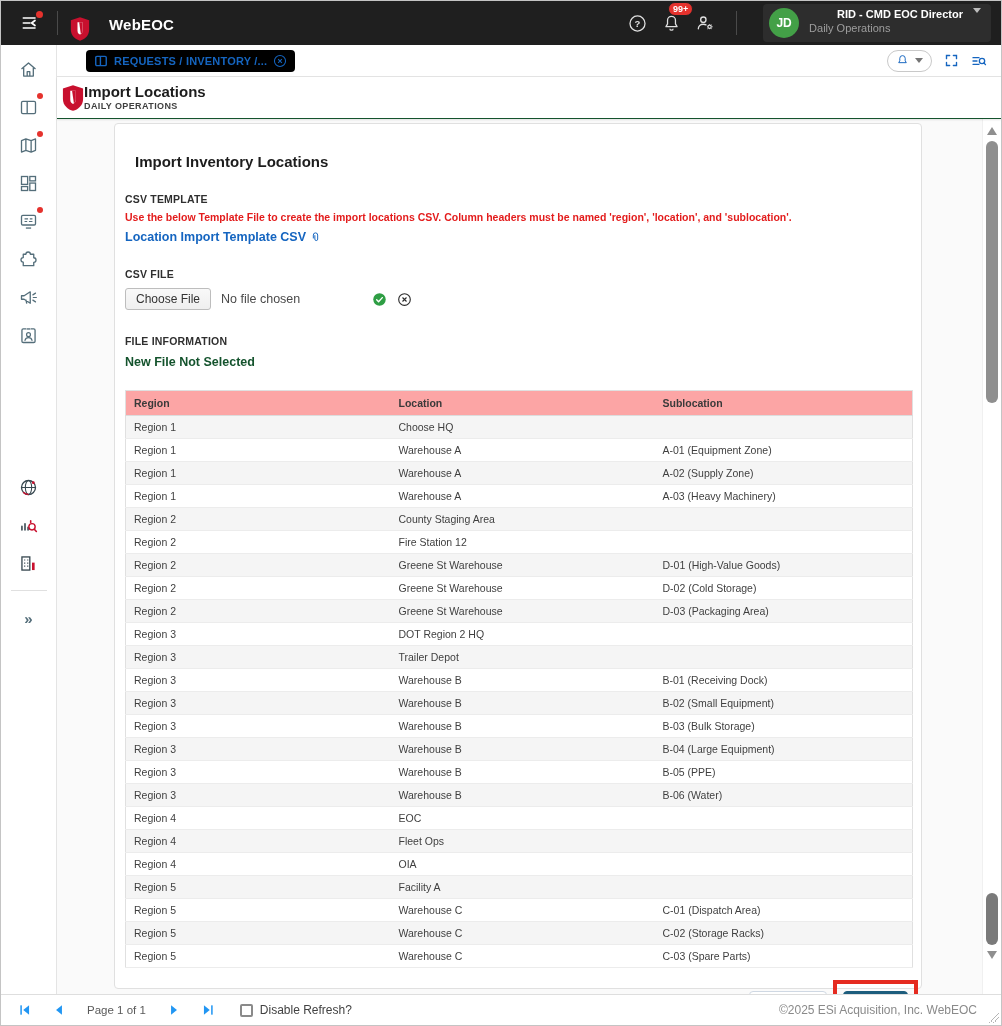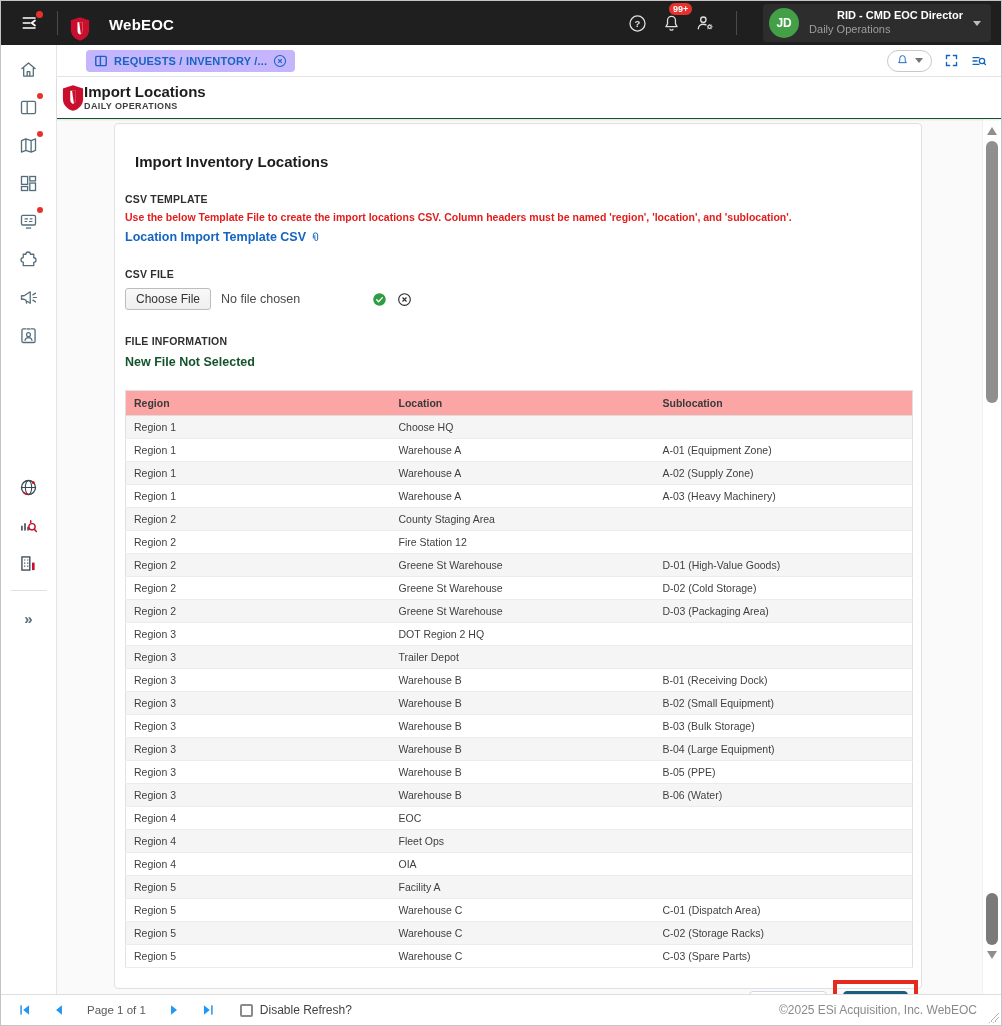--- a/index.html
+++ b/index.html
@@ -9,41 +9,41 @@
 
   
   .topbar { height:44px; background:#1f1f1f; display:flex; align-items:center; padding:0 10px 0 14px; color:#fff; }
   .icon-btn { position:relative; display:flex; align-items:center; justify-content:center; width:30px; height:30px; cursor:pointer; }
   .reddot { position:absolute; width:7px; height:7px; border-radius:50%; background:#e5322d; top:3px; right:2px; }
   .v-divider { width:1px; height:24px; background:#4a4a4a; margin:0 12px; }
   .brand { display:flex; gap:19px;margin-top:12px; }
   .brand-name { font-size:15px; font-weight:bold; letter-spacing:.2px; }
   .topbar-right { margin-left:auto; display:flex; align-items:center; gap:4px; }
   .badge { position:absolute; top:-6px; left:12px; background:#e5322d; color:#fff; font-size:9px; font-weight:bold; padding:1px 4px; border-radius:7px; border:1px solid #1f1f1f; }
-  .user-chip { display:flex; align-items:center; gap:10px; background:#2d2d2d; border-radius:4px; padding:4px 10px 4px 6px; margin-left:10px; cursor:pointer; min-width:172px; }
+  .user-chip { display:flex; gap:10px; background:#2d2d2d; border-radius:4px; padding:4px 10px 4px 6px; margin-left:10px; cursor:pointer; min-width:172px; }
   .avatar { width:30px; height:30px; border-radius:50%; background:#43a047; color:#fff; font-size:12px; font-weight:bold; display:flex; align-items:center; justify-content:center; }
   .user-texts { display:flex; flex-direction:column; line-height:1.25; }
   .user-name { font-size:11px; font-weight:bold; color:#fff;padding-left:28px; }
   .user-role { font-size:11px; color:#9e9e9e; }
   .caret-down { width:0; height:0; border-left:4px solid transparent; border-right:4px solid transparent; border-top:5px solid #bdbdbd; margin-left:auto; }
 
   
   .bodyrow { display:flex; height:950px; }
   .sidebar { width:56px; border-right:1px solid #e4e4e4; background:#fff; display:flex; flex-direction:column; align-items:center; padding-top:5px; }
   .side-item { position:relative; width:38px; height:38px; display:flex; align-items:center; justify-content:center; cursor:pointer; }
   .side-item .reddot { top:5px; right:5px; width:6px; height:6px; }
   .side-spacer { height:114px; }
   .side-divider { width:36px; height:1px; background:#e0e0e0; margin:8px 0; }
   .expand-glyph { font-size:15px; color:#546e7a; font-weight:bold; }
 
   .content { flex:1; display:flex; flex-direction:column; position:relative; }
 
   
   .tabbar { height:32px; border-bottom:1px solid #e4e4e4; display:flex; align-items:center; padding:0 14px 0 29px; background:#fff; }
-  .tab { display:flex; align-items:center; gap:6px; background:#c4b5fd; border-radius:4px; height:22px; padding:0 8px; cursor:pointer; }
+  .tab { display:flex; align-items:center; gap:6px; background:#000000; border-radius:4px; height:22px; padding:0 8px; cursor:pointer; }
   .tab-label { font-size:11px; font-weight:bold; color:#1565c0; letter-spacing:.2px; white-space:nowrap; }
   .tabbar-right { margin-left:auto; display:flex; align-items:center; gap:12px; }
   .alert-pill { display:flex; align-items:center; gap:4px; border:1px solid #c9c9c9; border-radius:12px; height:22px; padding:0 8px; cursor:pointer; background:#fff; }
 
   
   .pageheader { height:42px; background:#fff; border-bottom:1px solid #14532d; box-shadow:0 1px 2px rgba(0,0,0,.10); display:flex; align-items:center; gap:0; padding:0 0 0 5px; z-index:2; }
   .ph-texts { display:flex; flex-direction:column; line-height:1.2; }
   .ph-title { font-size:15px; font-weight:bold; color:#1d1d1d; }
   .ph-sub { font-size:9px; font-weight:bold; color:#3f3f3f; letter-spacing:.4px; }
 

